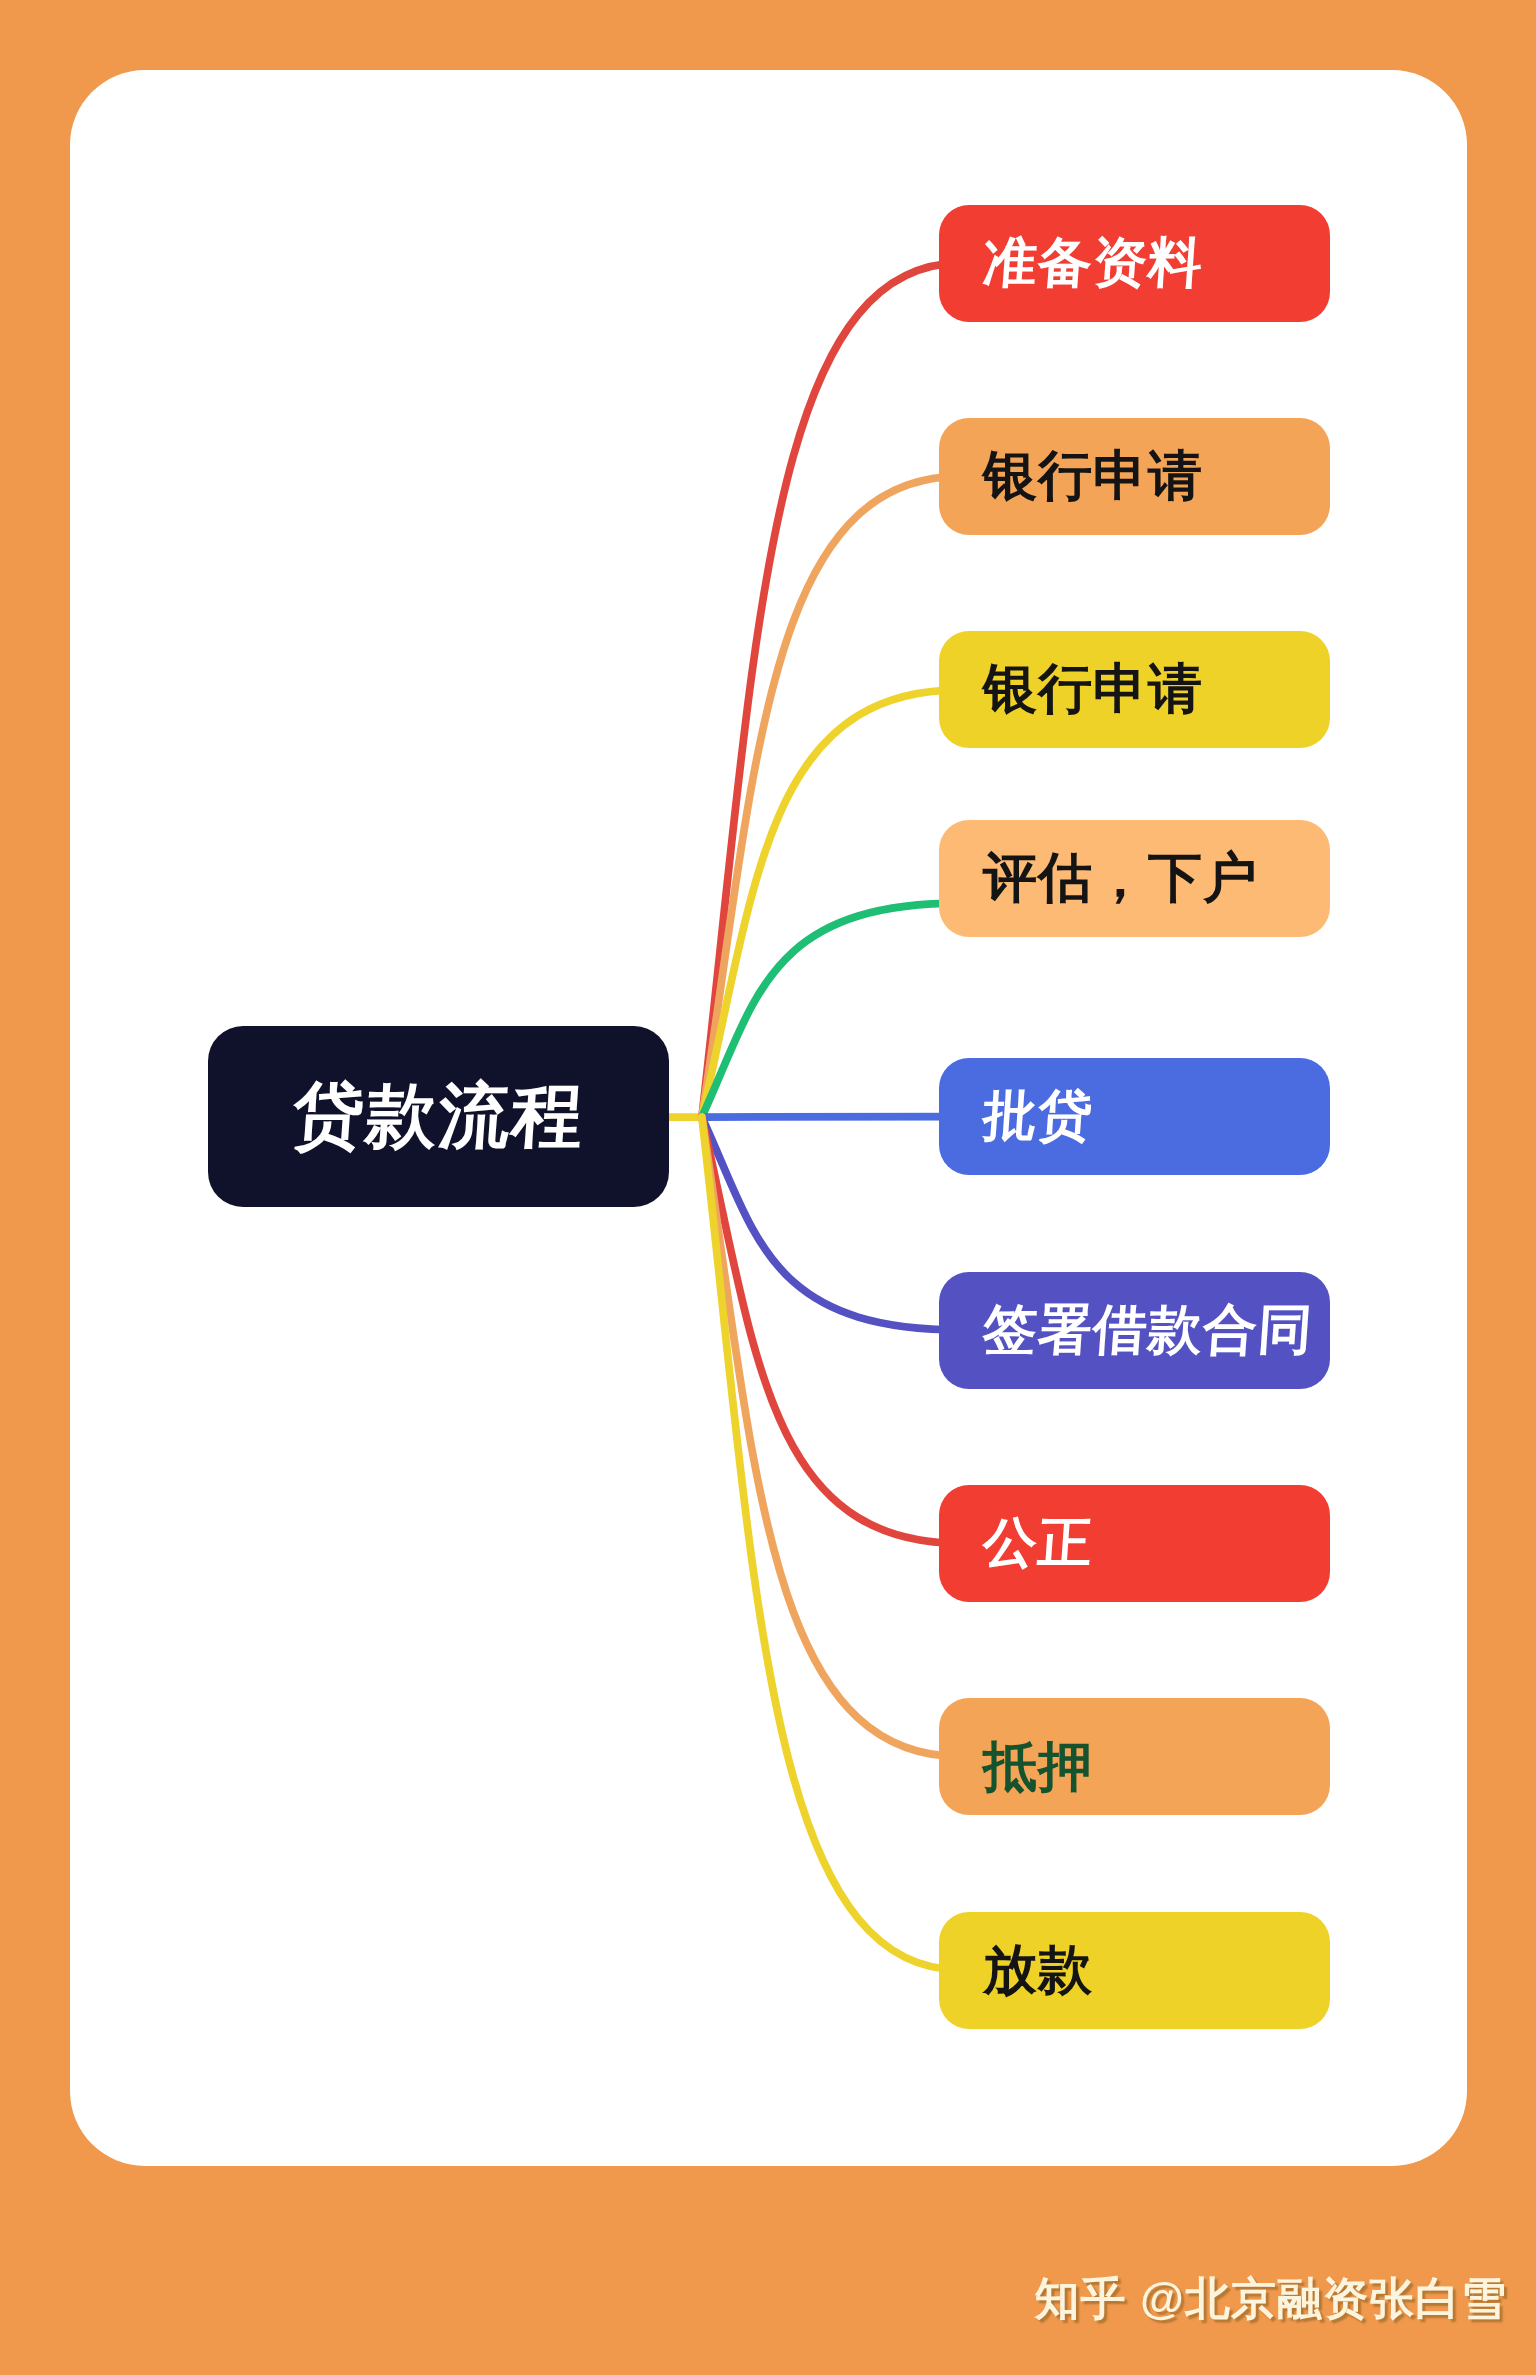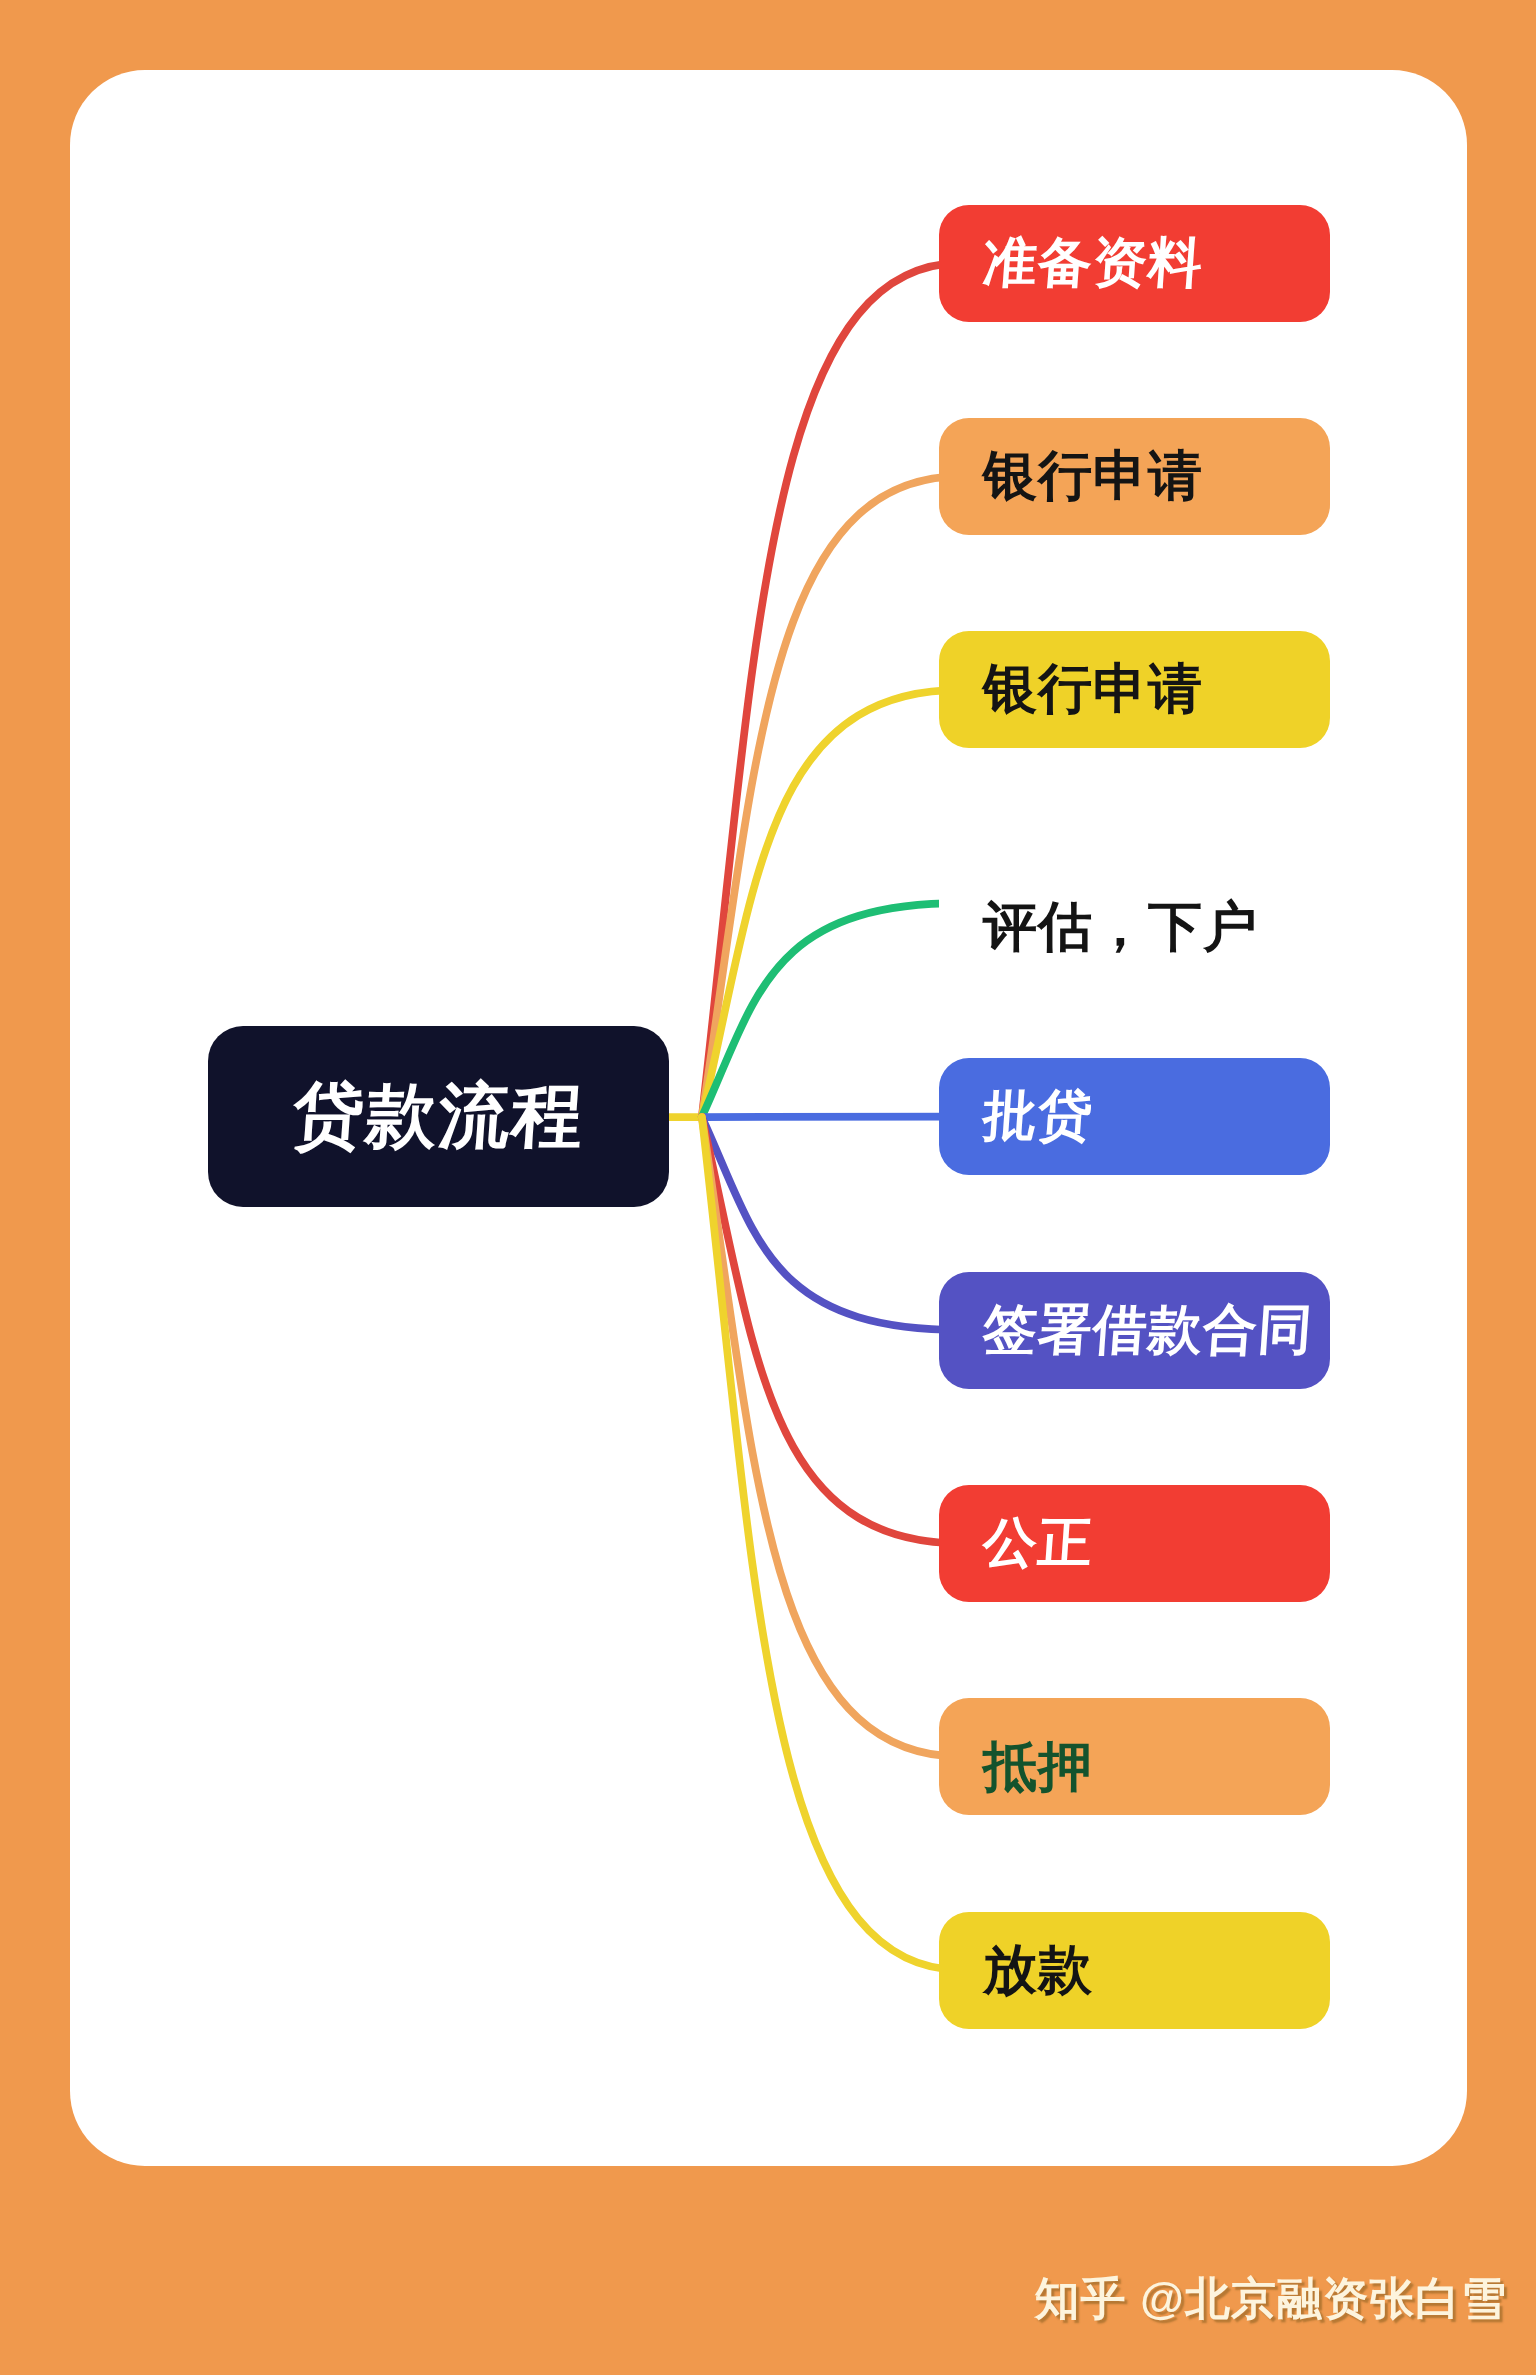--- a/index.html
+++ b/index.html
@@ -71,21 +71,21 @@
   <div id="branches">
       <div class="branch-node" style="top: 205px; background: rgb(242, 61, 51);">
         <span class="label deco" style="color: rgb(255, 255, 255);">准备资料</span>
       </div>
       <div class="branch-node" style="top: 418px; background: rgb(244, 164, 87);">
         <span class="label" style="color: rgb(20, 20, 20);">银行申请</span>
       </div>
       <div class="branch-node" style="top: 631px; background: rgb(239, 210, 40);">
         <span class="label" style="color: rgb(20, 20, 20);">银行申请</span>
       </div>
-      <div class="branch-node" style="top: 869px; background: #ffffff;">
+      <div class="branch-node" style="top: 820px; background: #fdba74;">
         <span class="label" style="color: rgb(20, 20, 20);">评估，下户</span>
       </div>
       <div class="branch-node" style="top: 1058px; background: rgb(74, 108, 224);">
         <span class="label deco" style="color: rgb(255, 255, 255);">批贷</span>
       </div>
       <div class="branch-node" style="top: 1272px; background: rgb(84, 82, 195);">
         <span class="label deco" style="color: rgb(255, 255, 255);">签署借款合同</span>
       </div>
       <div class="branch-node" style="top: 1485px; background: rgb(242, 61, 51);">
         <span class="label deco" style="color: rgb(255, 255, 255);">公正</span>

